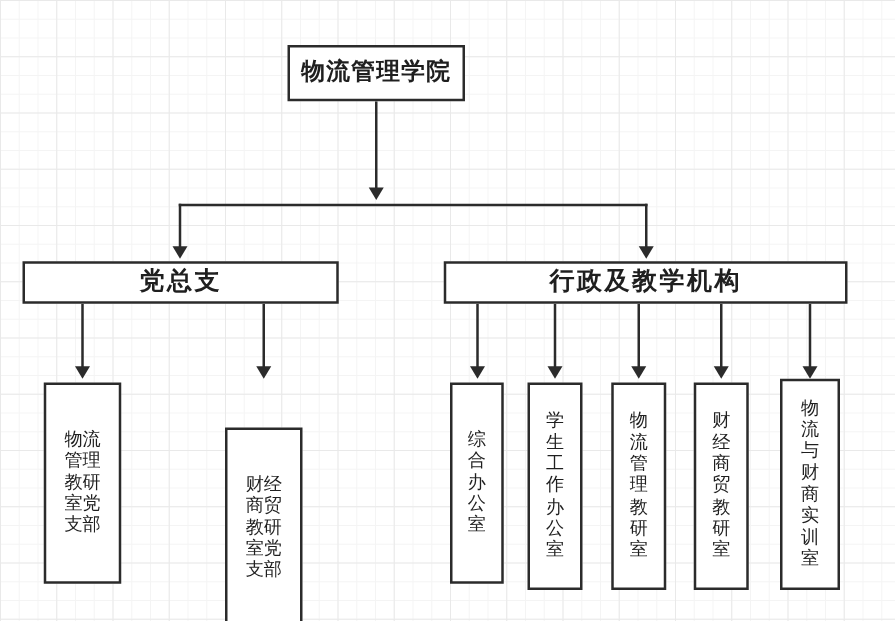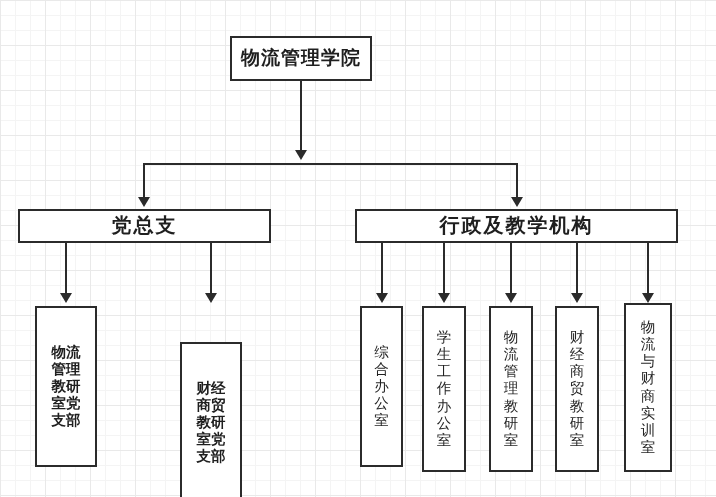--- a/index.html
+++ b/index.html
@@ -39,21 +39,21 @@
     text-align:center;
     line-height:1.18;
     white-space:pre-line;
     font-weight:bold;
   }
   
   .node-root .lbl{font-size:19px;letter-spacing:1px;}
   .node-l2 .lbl{font-size:20px;letter-spacing:2px;text-align:center;}
 
   
-  .node-leaf .lbl{font-size:14.5px;font-weight:bold;letter-spacing:0px;}
+  .node-leaf .lbl{font-size:14.5px;font-weight:normal;letter-spacing:0px;}
   .node-leaf-thin .lbl{font-size:14.5px;font-weight:normal;letter-spacing:0px;}
 
   
   .line{
     position:absolute;
     background:#2b2b2b;
     z-index:1;
   }
   .vline{width:2px;}
   .hline{height:2px;}

